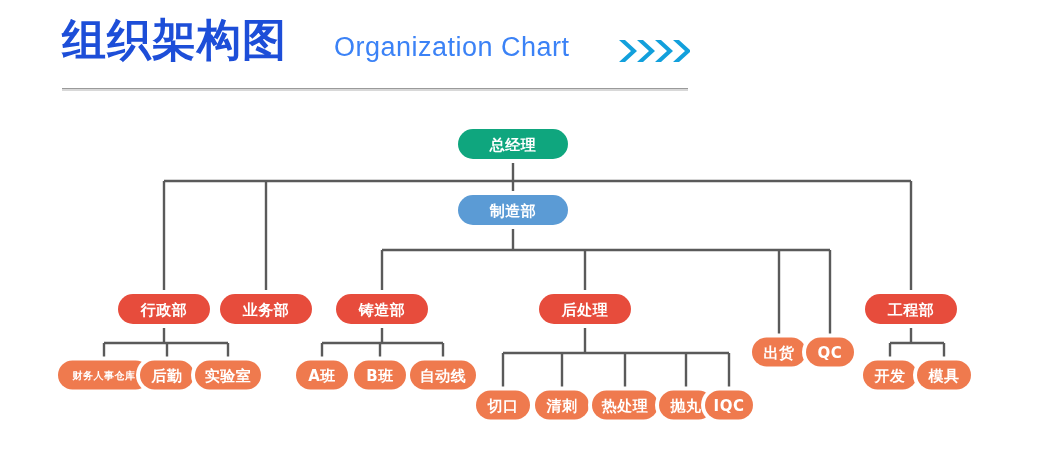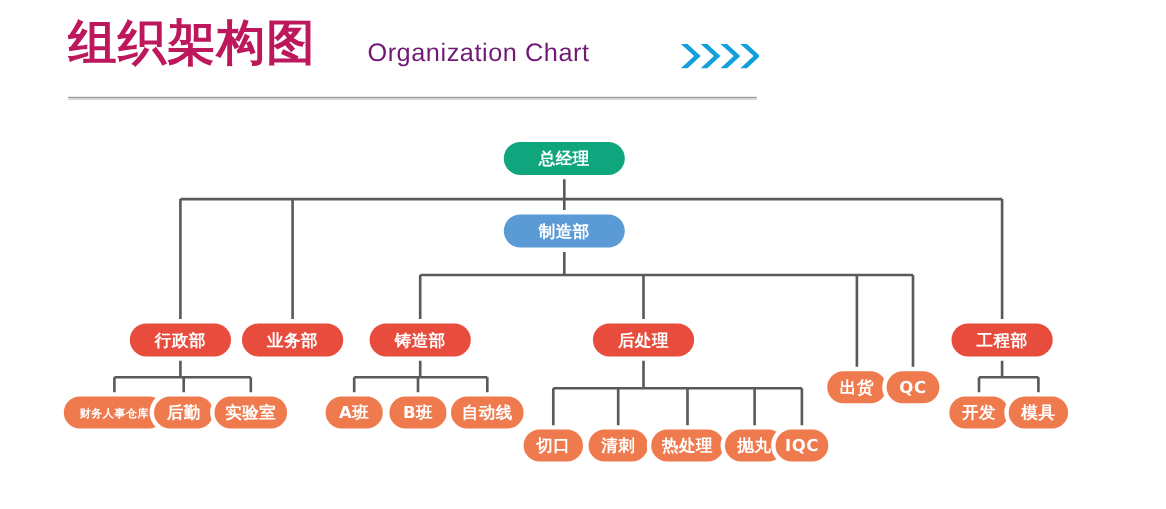--- a/index.html
+++ b/index.html
@@ -31,33 +31,33 @@
     height: 100px;
   }
   .title-cn {
     position: absolute;
     left: 62px;
     top: 12px;
     font-size: 44px;
     font-weight: bold;
     letter-spacing: 1px;
     line-height: 56px;
-    color: #be185d;
+    color: #1d4ed8;
     font-family: "DejaVu Sans", "Liberation Sans", sans-serif;
     white-space: nowrap;
   }
   .title-en {
     position: absolute;
     left: 334px;
     top: 30px;
-    font-size: 23px;
+    font-size: 27px;
     font-weight: normal;
     letter-spacing: 0.5px;
     line-height: 34px;
-    color: #701a75;
+    color: #3b82f6;
     font-family: "Liberation Sans", sans-serif;
     white-space: nowrap;
   }
   .chevrons {
     position: absolute;
     left: 618px;
     top: 38px;
     width: 72px;
     height: 26px;
   }

